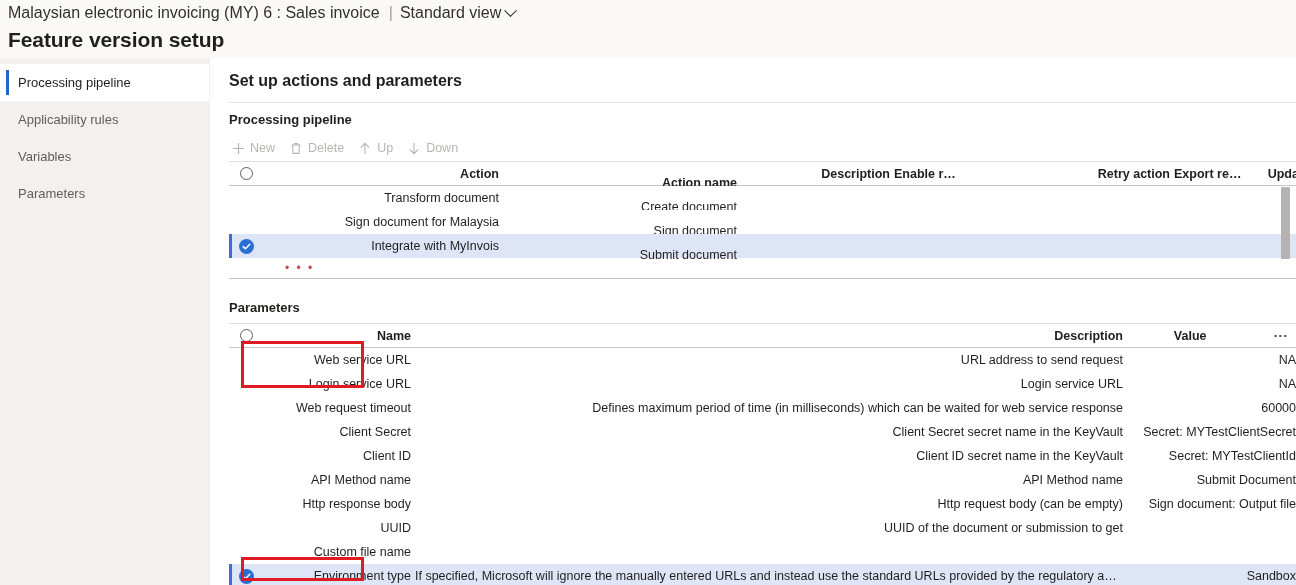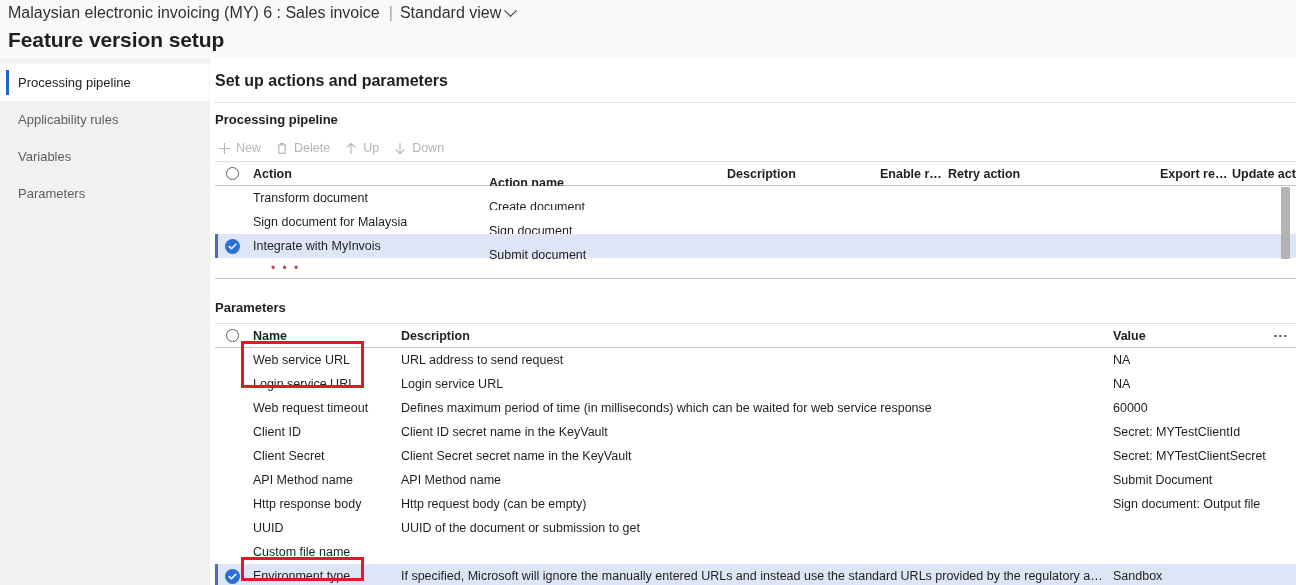--- a/index.html
+++ b/index.html
@@ -51,20 +51,21 @@
     color: #201f1e;
     margin-top: 6px;
     letter-spacing: -0.1px;
   }
 
   
   .body-wrap {
     display: flex;
     height: 527px;
     background: #ffffff;
+    gap: 14px;
   }
 
   
   .sidenav {
     width: 210px;
     flex: 0 0 210px;
     background: #f2f1f0;
     padding-top: 6px;
     border-right: 1px solid #f2f1f0;
   }
@@ -143,20 +144,21 @@
     display: inline-flex;
     align-items: center;
     justify-content: center;
   }
   .tb-ico svg { display: block; }
 
   
   .grid {
     margin-left: 5px;
     position: relative;
+    text-align: right;
   }
   .grid-head {
     display: flex;
     align-items: center;
     height: 25px;
     border-top: 1px solid #e1dfdd;
     border-bottom: 1px solid #c8c6c4;
     font-size: 12.5px;
     font-weight: 600;
     color: #201f1e;
@@ -431,29 +433,29 @@
           <div class="cell v-val">NA</div>
         </div>
         <div class="grid-row">
           <div class="c-sel"></div>
           <div class="cell v-name">Web request timeout</div>
           <div class="cell v-desc">Defines maximum period of time (in milliseconds) which can be waited for web service response</div>
           <div class="cell v-val">60000</div>
         </div>
         <div class="grid-row">
           <div class="c-sel"></div>
+          <div class="cell v-name">Client Secret</div>
+          <div class="cell v-desc">Client Secret secret name in the KeyVault</div>
+          <div class="cell v-val">Secret: MYTestClientSecret</div>
+        </div>
+        <div class="grid-row">
+          <div class="c-sel"></div>
           <div class="cell v-name">Client ID</div>
           <div class="cell v-desc">Client ID secret name in the KeyVault</div>
           <div class="cell v-val">Secret: MYTestClientId</div>
-        </div>
-        <div class="grid-row">
-          <div class="c-sel"></div>
-          <div class="cell v-name">Client Secret</div>
-          <div class="cell v-desc">Client Secret secret name in the KeyVault</div>
-          <div class="cell v-val">Secret: MYTestClientSecret</div>
         </div>
         <div class="grid-row">
           <div class="c-sel"></div>
           <div class="cell v-name">API Method name</div>
           <div class="cell v-desc">API Method name</div>
           <div class="cell v-val">Submit Document</div>
         </div>
         <div class="grid-row">
           <div class="c-sel"></div>
           <div class="cell v-name">Http response body</div>

